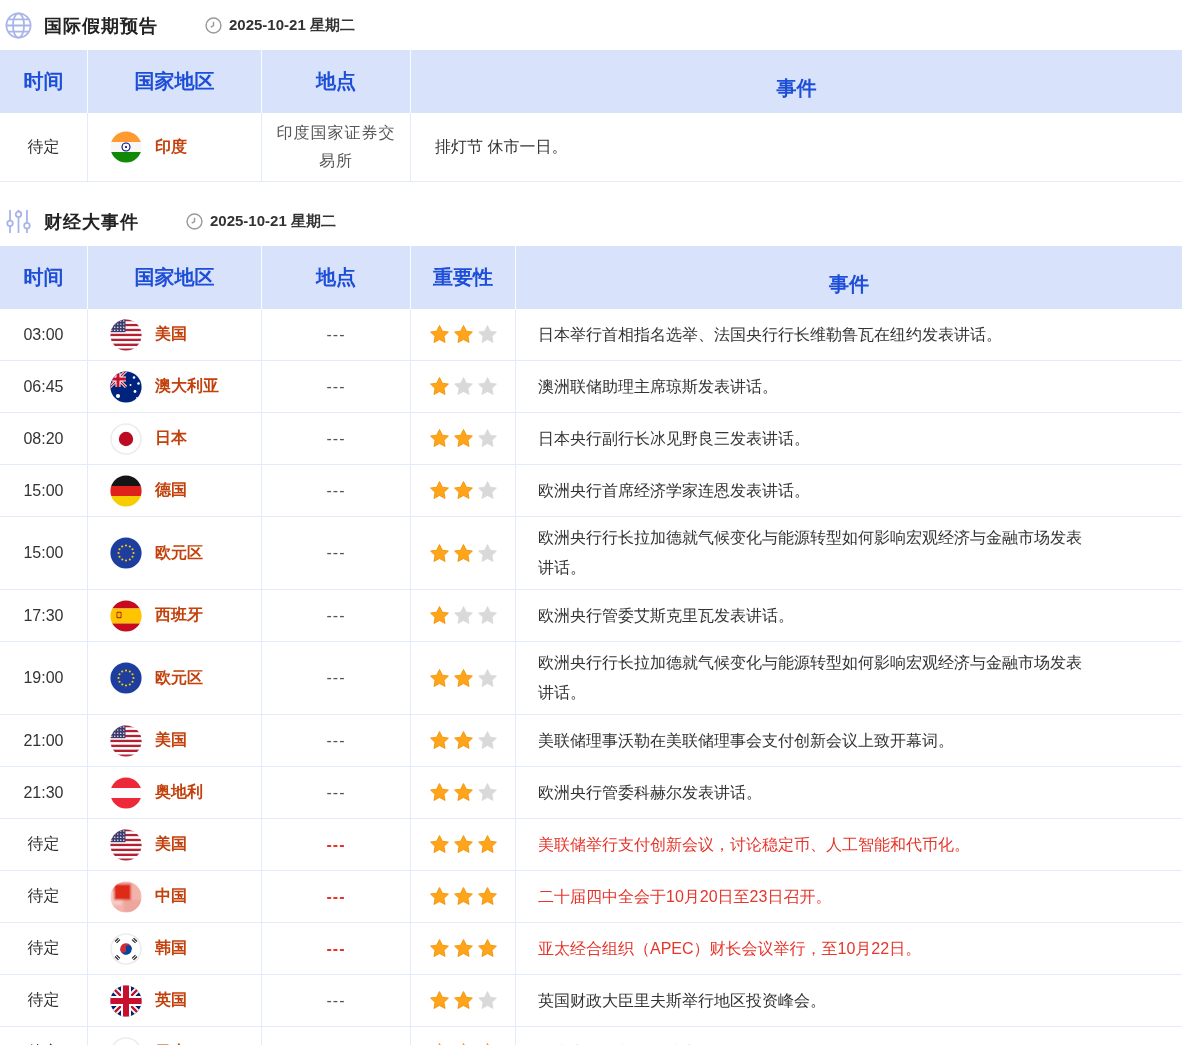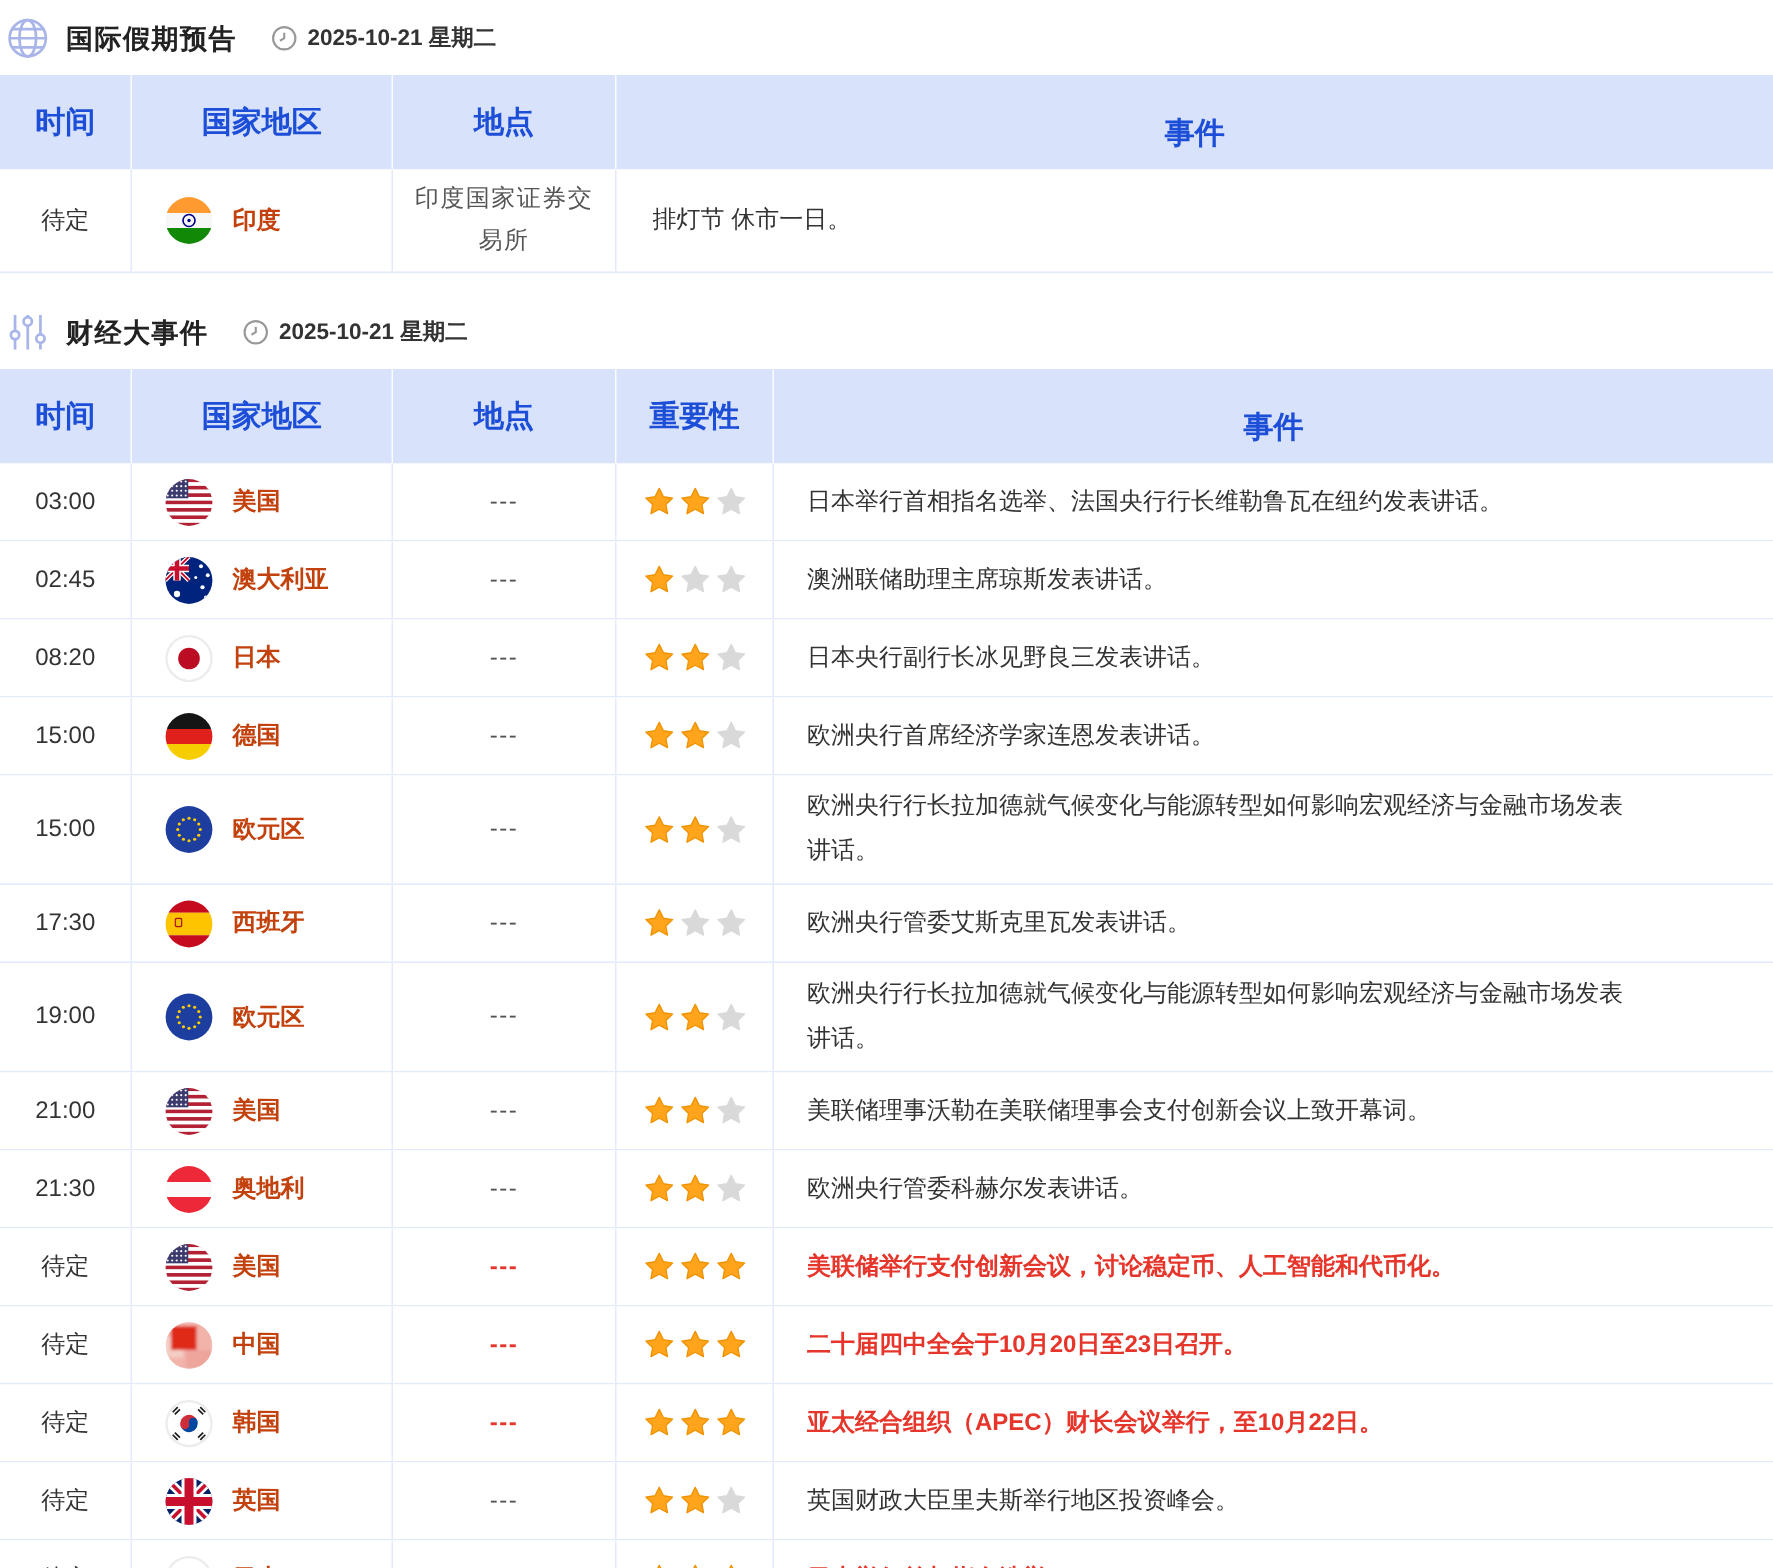--- a/index.html
+++ b/index.html
@@ -5,21 +5,21 @@
   * { box-sizing: border-box; }
   html,body { margin:0; padding:0; background:#fff; }
   body {
     width:1182px;
     font-family:"Liberation Sans","DejaVu Sans",sans-serif;
     color:#333;
   }
   .section-title{ display:flex; align-items:center; padding:11px 0 10px 4px; }
   .title-icon{ width:29px; height:29px; margin-right:11px; flex:0 0 auto; }
   .page-title{ font-size:18px; font-weight:700; color:#222; letter-spacing:1px; margin:0;font-family:Liberation Mono, monospace; }
-  .clockwrap{ display:flex; align-items:flex-end; margin-left:22px; gap:6px; }
+  .clockwrap{ display:flex; align-items:flex-end; margin-left:46px; gap:6px; }
   .clock-icon{ width:19px; height:19px; }
   .date-label{ font-size:15px; font-weight:700; color:#333; }
 
   .grid-row{ display:grid; width:1182px; }
   .t1{ grid-template-columns:88px 174px 149px 1fr; }
   .t2{ grid-template-columns:88px 174px 149px 105px 1fr; }
   .grid-header{ background:var(--header-bg); }
   .grid-header .cell{ min-height:50px; font-weight:700; font-size:20px; color:#1d4ed8; border-right:1px solid rgba(255,255,255,.85); }
   .grid-header .cell:last-child{ border-right:none;margin-top:13px; }
 
@@ -30,21 +30,21 @@
 
   .cell.time{ color:#333; font-size:16px; }
   .cell.country{ justify-content:flex-start; padding-left:22px; gap:13px; font-weight:700; color:#c2410c; }
   .cell.country .flag{ width:32px; height:32px; flex:0 0 auto; display:flex; }
   .cell.location{ color:#555; letter-spacing:1px; padding:6px 10px; text-align:center; line-height:28px; }
   .cell.location.red{ color:var(--red); font-weight:700; }
   .cell.stars{ gap:3px; }
   .star{ display:flex; }
   .cell.event{ justify-content:flex-start; text-align:left; line-height:30px; padding:6px 96px 6px 22px; color:#333; }
   .t1 .cell.event{ padding:6px 24px;text-align:center; }
-  .cell.event.hl{ color:var(--red); font-weight:700; }
+  .cell.event.hl{ color:var(--red); font-weight:400; }
 
   .section-gap{ height:14px; }
 </style>
 </head>
 <body>
 
 <div>
   <div class="section-title">
     <svg class="title-icon" id="globe-icon-slot" viewBox="0 0 24 24" fill="none" stroke="#a9b5e8" stroke-width="1.5">
       <circle cx="12" cy="12" r="10"></circle>
@@ -183,21 +183,21 @@
           </span>
           <span class="star">
             <svg viewBox="0 0 24 24" width="21" height="21">
               <path d="M12 1.8l3.2 6.4 7 1-5.1 4.9 1.2 7-6.3-3.4-6.3 3.4 1.2-7-5.1-4.9 7-1z" fill="#d9d9d9" stroke="#d9d9d9" stroke-width="1" stroke-linejoin="round"></path>
             </svg>
           </span>
         </div>
         <div class="cell event">日本举行首相指名选举、法国央行行长维勒鲁瓦在纽约发表讲话。</div>
       </div>
       <div class="grid-row t2 row">
-        <div class="cell time">02:45</div>
+        <div class="cell time">06:45</div>
         <div class="cell country">
           <svg class="flag" width="32" height="32" viewBox="0 0 32 32">
             <defs>
               <clipPath id="clip3">
                 <circle cx="16" cy="16" r="15.6"></circle>
               </clipPath>
             </defs>
             <g clip-path="url(#clip3)">
               <rect width="32" height="32" fill="#00247d"></rect>
               <g transform="scale(0.5)">

